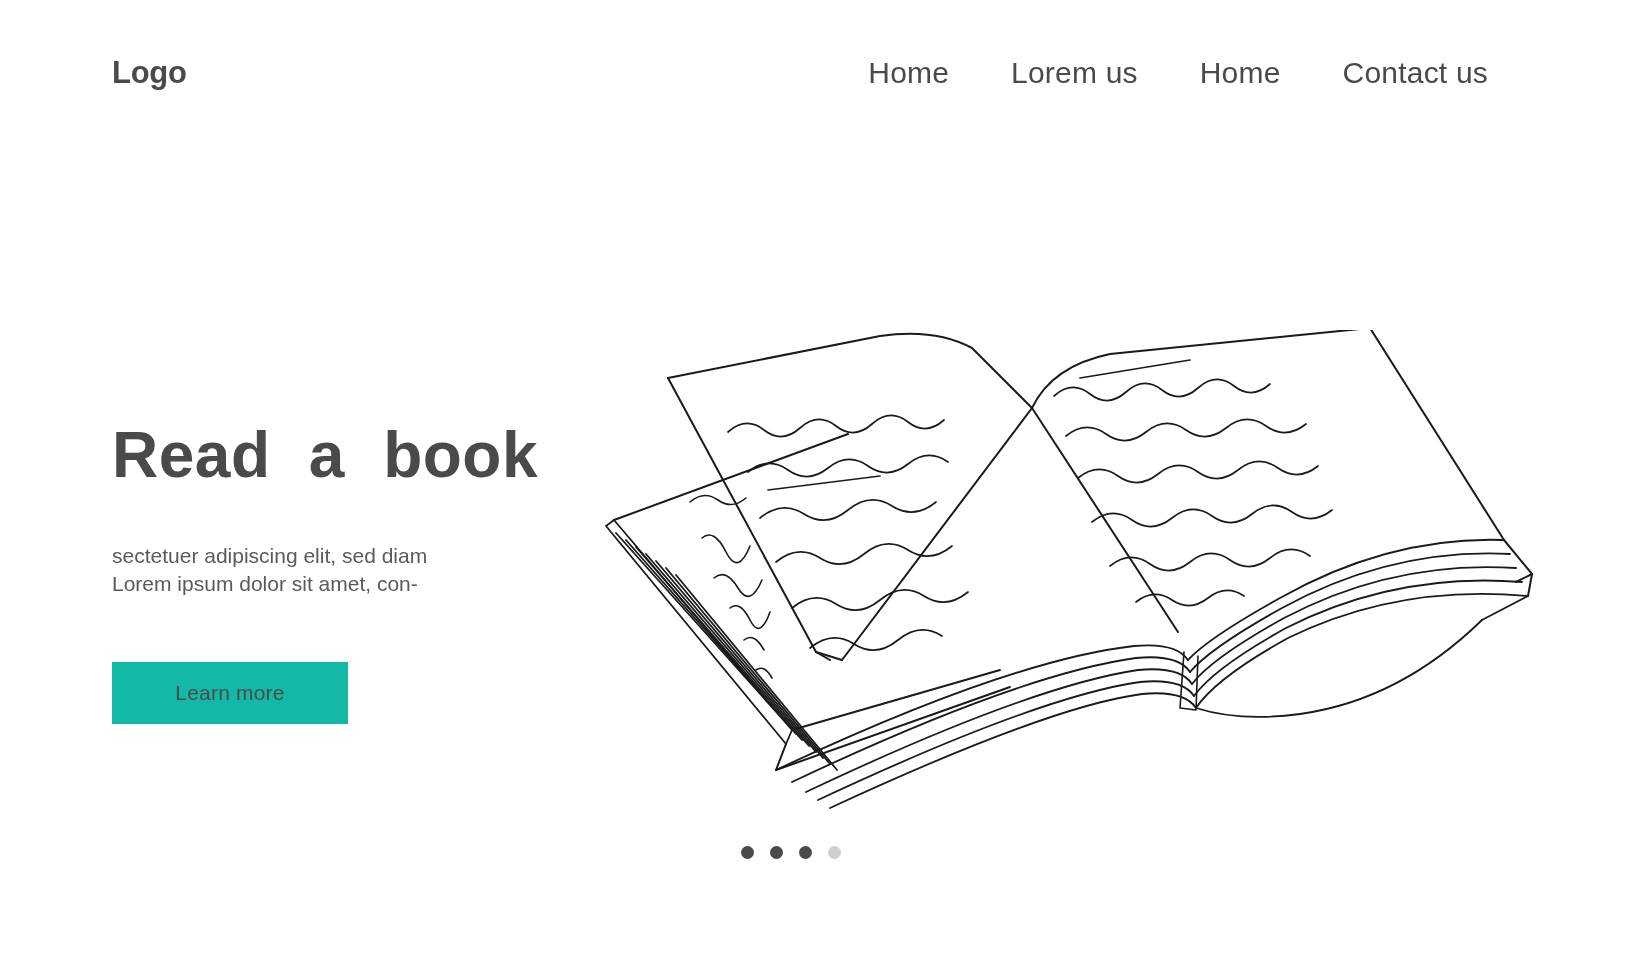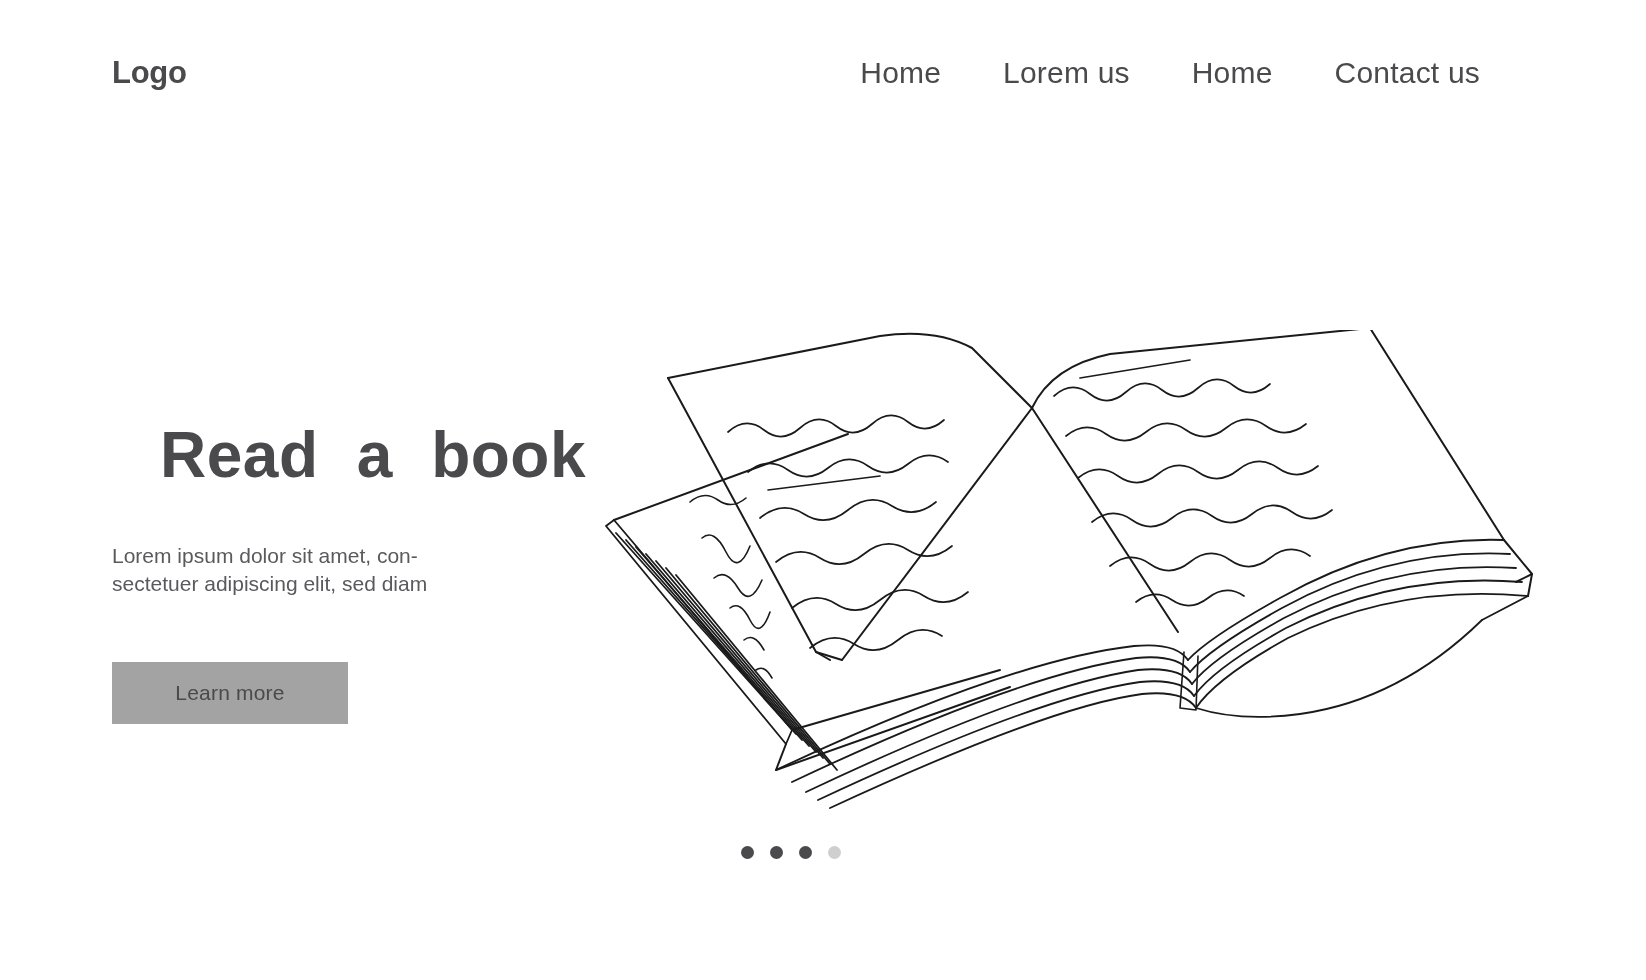--- a/index.html
+++ b/index.html
@@ -36,21 +36,21 @@
     top: 57px;
     font-size: 31px;
     font-weight: bold;
     color: #4a4a4d;
     letter-spacing: -0.3px;
     line-height: 1;
   }
 
   .main-nav {
     position: absolute;
-    right: 166px;
+    right: 158px;
     top: 56px;
     display: flex;
     align-items: center;
   }
 
   .nav-item {
     font-size: 30px;
     color: #4a4a4d;
     font-weight: 400;
     letter-spacing: 0.2px;
@@ -69,37 +69,36 @@
   }
 
   .hero-title {
     font-size: 64px;
     font-weight: bold;
     color: #4a4a4d;
     letter-spacing: 0.5px;
     word-spacing: 20px;
     line-height: 1.1;
     white-space: nowrap;
-    margin-left: 48px;
   }
 
   .hero-desc {
     margin-top: 52px;
     font-size: 21px;
     line-height: 1.3;
     color: #5a5a5e;
     width: 370px;
   }
   .hero-desc .line { display: block; white-space: nowrap; }
 
   .learn-more-btn {
     margin-top: 65px;
     width: 236px;
     height: 62px;
-    background: #a3a3a3;
+    background: #14b8a6;
     border: none;
     color: #4a4a4d;
     font-size: 21px;
     font-family: "Liberation Sans", sans-serif;
     letter-spacing: 0.2px;
     cursor: pointer;
     display: flex;
     align-items: center;
     justify-content: center;
   }
@@ -148,22 +147,22 @@
       <a class="nav-item">Contact us</a>
     </nav>
 
   </header>
 
   <section class="hero-copy">
 
     <h1 class="hero-title">Read a book</h1>
 
     <p class="hero-desc">
+      <span class="line">sectetuer adipiscing elit, sed diam</span>
       <span class="line">Lorem ipsum dolor sit amet, con-</span>
-      <span class="line">sectetuer adipiscing elit, sed diam</span>
     </p>
 
     <button class="learn-more-btn">Learn more</button>
 
   </section>
 
   <div class="illustration">
     <svg viewBox="0 0 960 480" xmlns="http://www.w3.org/2000/svg" fill="none" stroke="#1a1a1a" stroke-width="2" stroke-linecap="round" stroke-linejoin="round">
 
       <g stroke-width="1.8">

